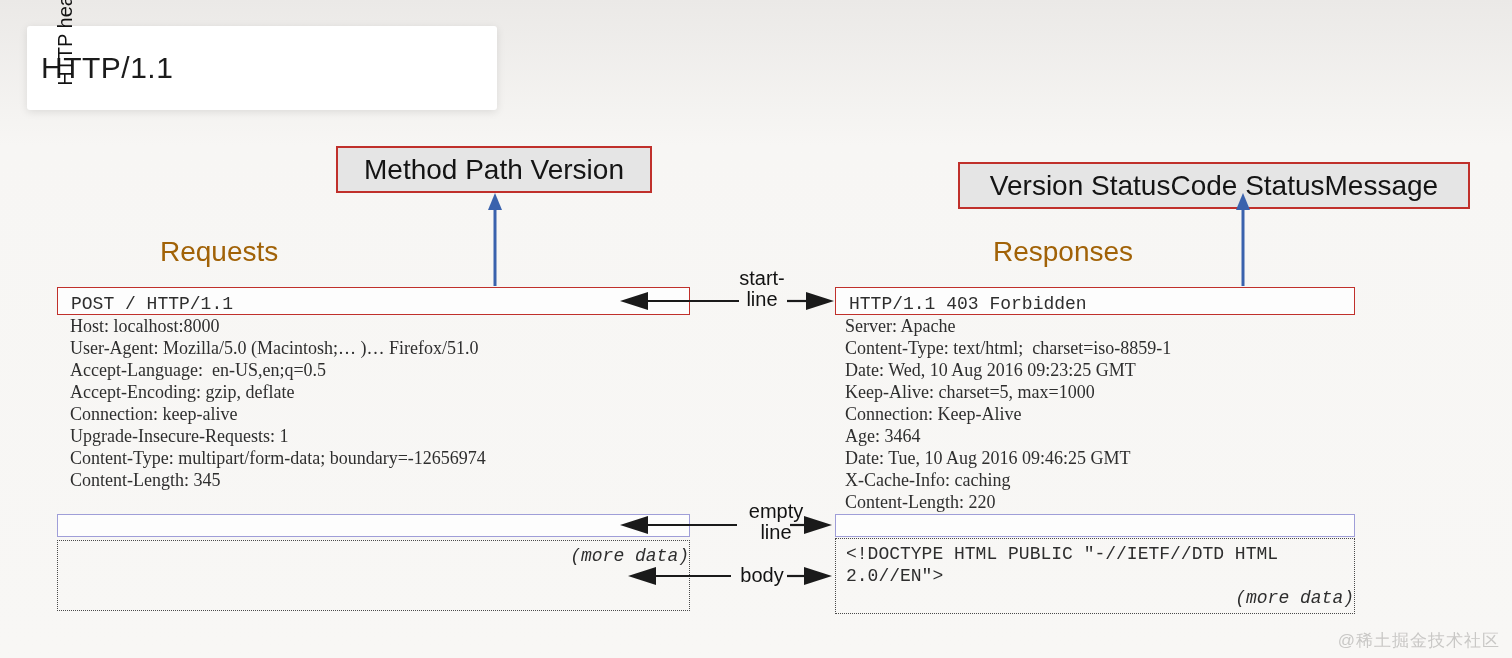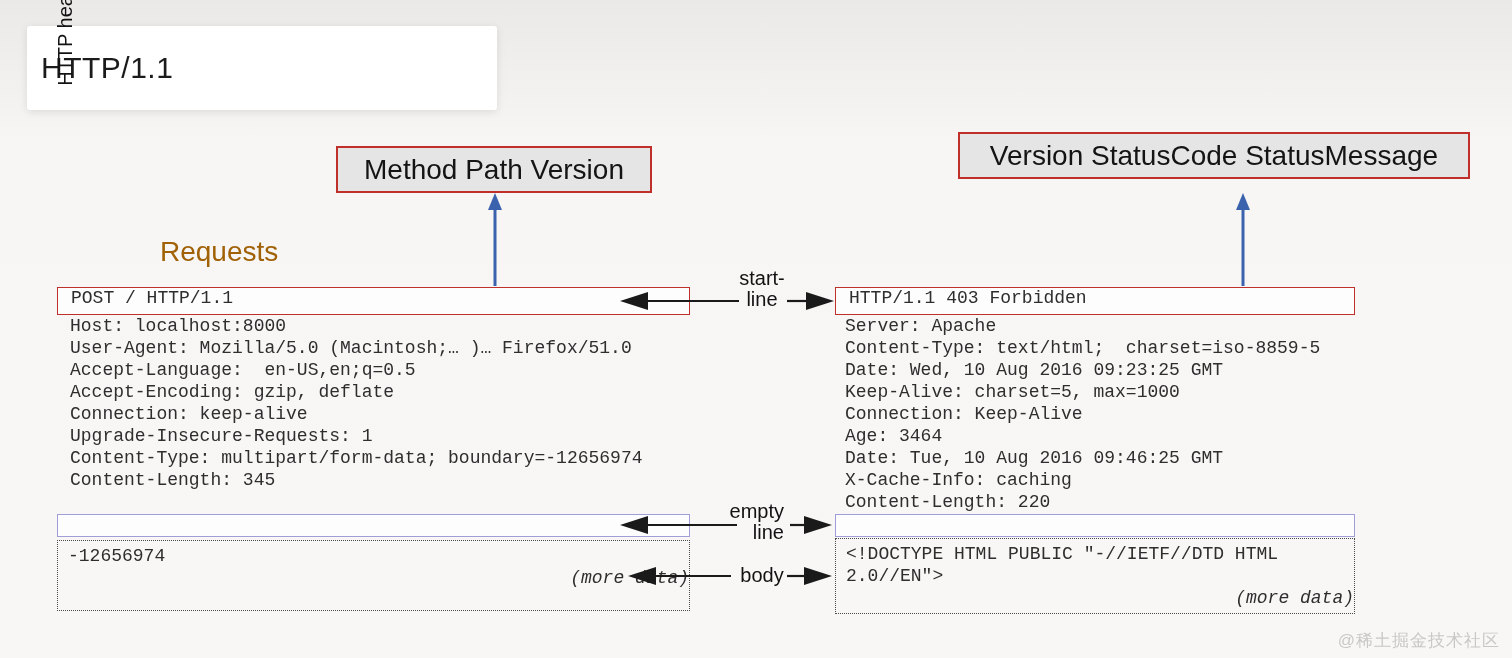--- a/index.html
+++ b/index.html
@@ -29,40 +29,40 @@
   }
   .title-card .title{font-size:30px;color:#1b1b1b;letter-spacing:0.5px;}
 
   .red-label{
     position:absolute;height:47px;background:#e5e5e5;
     border:2px solid var(--red-box-border);
     display:flex;align-items:center;justify-content:center;
     font-size:28px;color:#141414;
   }
   .red-label.left{left:336px;top:137px;width:316px;}
-  .red-label.right{left:958px;top:123px;width:512px;}
+  .red-label.right{left:958px;top:153px;width:512px;}
 
   .column-heading{position:absolute;font-size:28px;color:#a16207;}
   .heading-requests{left:160px;top:227px;}
   .heading-responses{left:993px;top:227px;}
 
   .mono{font-family:"Liberation Mono",monospace;font-size:18px;color:var(--mono-text);}
 
   .startline-box{
     position:absolute;height:28px;background:#fdfdfd;
     border:1.5px solid var(--red-box-border);
-    display:flex;align-items:flex-start;padding-left:13px;
+    display:flex;align-items:flex-end;padding-left:13px;
   }
   .startline-box.left{left:57px;top:278px;width:633px;}
   .startline-box.right{left:835px;top:278px;width:520px;}
 
   .headers-block{position:absolute;top:306px;}
   .headers-block.left{left:57px;width:633px;padding-left:13px;}
   .headers-block.right{left:835px;width:560px;padding-left:10px;}
-  .headers-block .hline{height:22px;line-height:22px;white-space:pre;}
+  .headers-block .hline{height:22px;line-height:22px;white-space:pre;font-family:Liberation Serif, serif;}
 
   .empty-line-box{
     position:absolute;height:23px;background:#fdfdfd;
     border:1.5px solid var(--empty-line-border);
   }
   .empty-line-box.left{left:57px;top:505px;width:633px;}
   .empty-line-box.right{left:835px;top:505px;width:520px;}
 
   .body-box{
     position:absolute;background:transparent;
@@ -72,21 +72,21 @@
   .body-box.left{left:57px;top:531px;width:633px;height:71px;}
   .body-box.right{left:835px;top:529px;width:520px;height:76px;}
   .body-box .bline{height:22px;line-height:22px;white-space:pre;}
   .body-box .bline:last-child{font-style:italic;text-align:right;}
 
   .connector-label{
     position:absolute;font-size:20px;line-height:21px;
     color:#121212;text-align:center;
   }
   .label-startline{left:722px;top:259px;width:80px;}
-  .label-emptyline{left:700px;top:492px;width:84px;text-align:right;}
+  .label-emptyline{left:734px;top:492px;width:84px;}
   .label-body{left:722px;top:556px;width:80px;}
   .label-http-headers{
     left:691px;top:390px;width:130px;height:24px;
     transform:rotate(-90deg);
     font-size:20px;text-align:center;line-height:24px;color:#121212;
   }
 
   svg.arrow-overlay{position:absolute;inset:0;pointer-events:none;}
   .arrow-line{stroke:var(--black-arrow);stroke-width:2.2;}
   .arrow-head{fill:var(--black-arrow);}
@@ -108,46 +108,46 @@
   </div>
 
   <div class="red-label left">
     <span>Method Path Version</span>
   </div>
   <div class="red-label right">
     <span>Version StatusCode StatusMessage</span>
   </div>
 
   <div class="column-heading heading-requests">Requests</div>
+  <div class="column-heading heading-responses">Responses</div>
 
   <div class="startline-box left mono">
     <span>POST / HTTP/1.1</span>
   </div>
   <div class="headers-block left mono">
     <div class="hline">Host: localhost:8000</div>
     <div class="hline">User-Agent: Mozilla/5.0 (Macintosh;… )… Firefox/51.0</div>
     <div class="hline">Accept-Language:  en-US,en;q=0.5</div>
     <div class="hline">Accept-Encoding: gzip, deflate</div>
     <div class="hline">Connection: keep-alive</div>
     <div class="hline">Upgrade-Insecure-Requests: 1</div>
     <div class="hline">Content-Type: multipart/form-data; boundary=-12656974</div>
     <div class="hline">Content-Length: 345</div>
   </div>
   <div class="empty-line-box left"></div>
   <div class="body-box left mono">
-    <div class="bline">-12656974</div>
     <div class="bline">(more data)</div>
   </div>
 
   <div class="startline-box right mono">
     <span>HTTP/1.1 403 Forbidden</span>
   </div>
   <div class="headers-block right mono">
     <div class="hline">Server: Apache</div>
-    <div class="hline">Content-Type: text/html;  charset=iso-8859-5</div>
+    <div class="hline">Content-Type: text/html;  charset=iso-8859-1</div>
     <div class="hline">Date: Wed, 10 Aug 2016 09:23:25 GMT</div>
     <div class="hline">Keep-Alive: charset=5, max=1000</div>
     <div class="hline">Connection: Keep-Alive</div>
     <div class="hline">Age: 3464</div>
     <div class="hline">Date: Tue, 10 Aug 2016 09:46:25 GMT</div>
     <div class="hline">X-Cache-Info: caching</div>
     <div class="hline">Content-Length: 220</div>
   </div>
   <div class="empty-line-box right"></div>
   <div class="body-box right mono">

